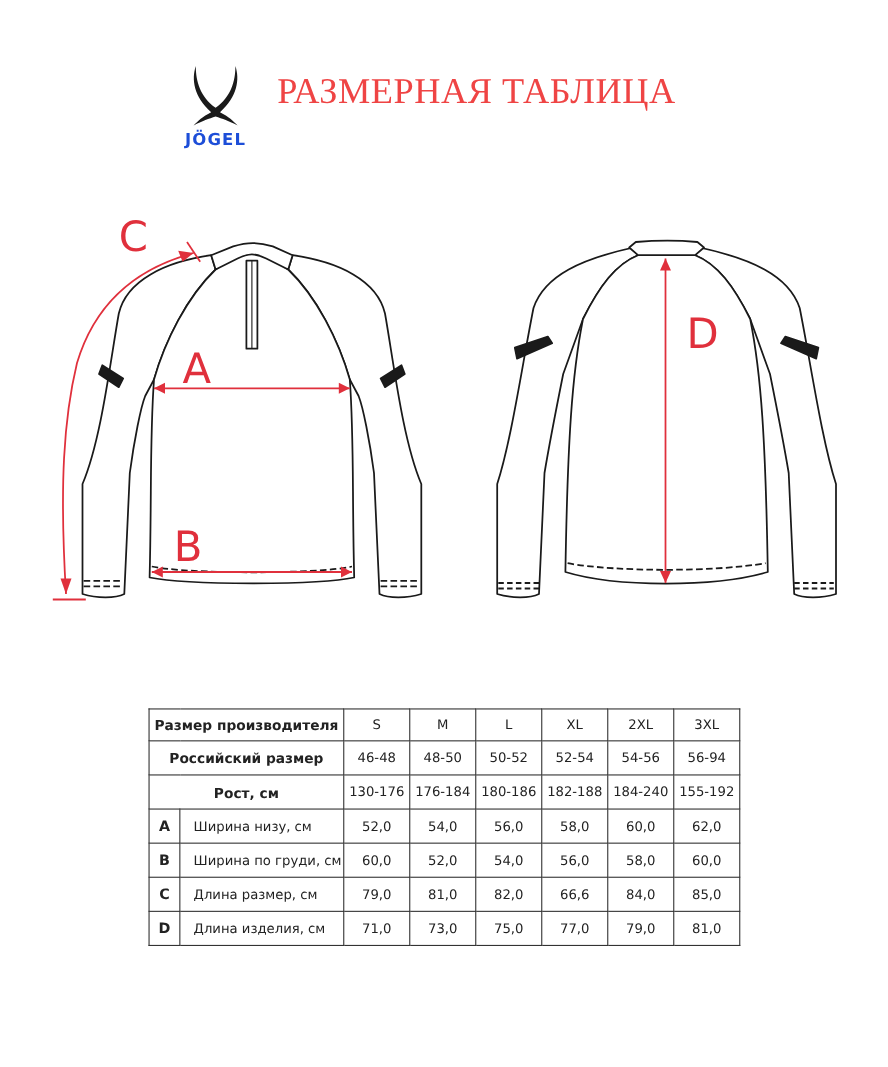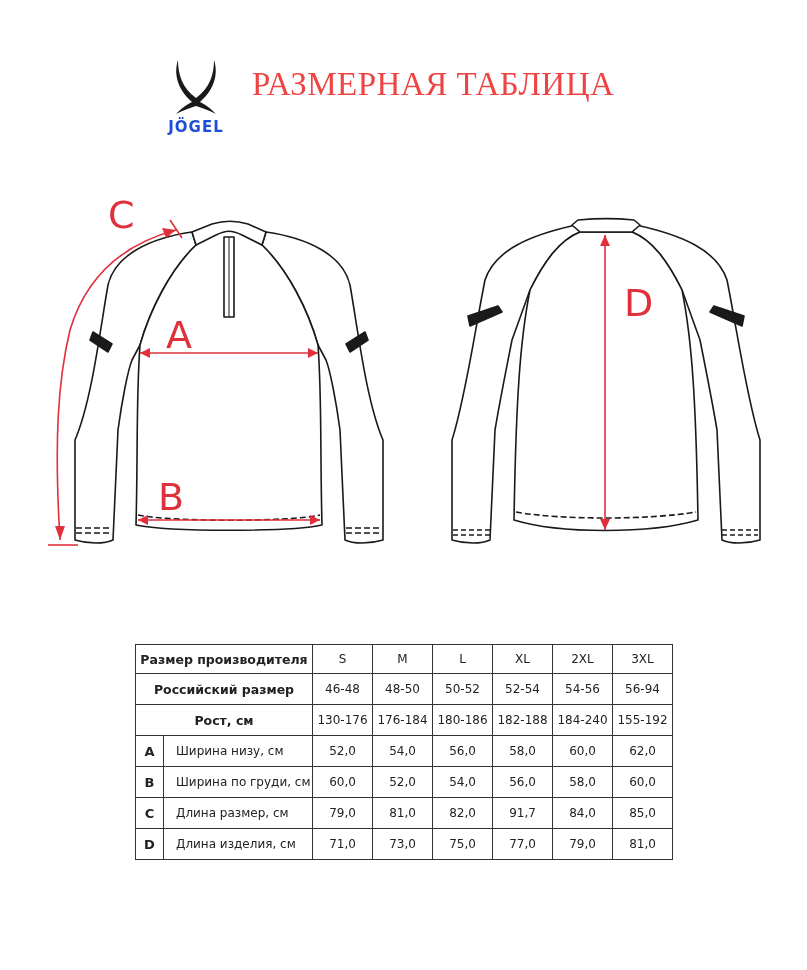--- a/index.html
+++ b/index.html
@@ -145,21 +145,21 @@
     <td class="val">56,0</td>
     <td class="val">58,0</td>
     <td class="val">60,0</td>
   </tr>
   <tr>
     <td class="letter">C</td>
     <td class="param">Длина размер, см</td>
     <td class="val">79,0</td>
     <td class="val">81,0</td>
     <td class="val">82,0</td>
-    <td class="val">91,7</td>
+    <td class="val">66,6</td>
     <td class="val">84,0</td>
     <td class="val">85,0</td>
   </tr>
   <tr>
     <td class="letter">D</td>
     <td class="param">Длина изделия, см</td>
     <td class="val">71,0</td>
     <td class="val">73,0</td>
     <td class="val">75,0</td>
     <td class="val">77,0</td>

